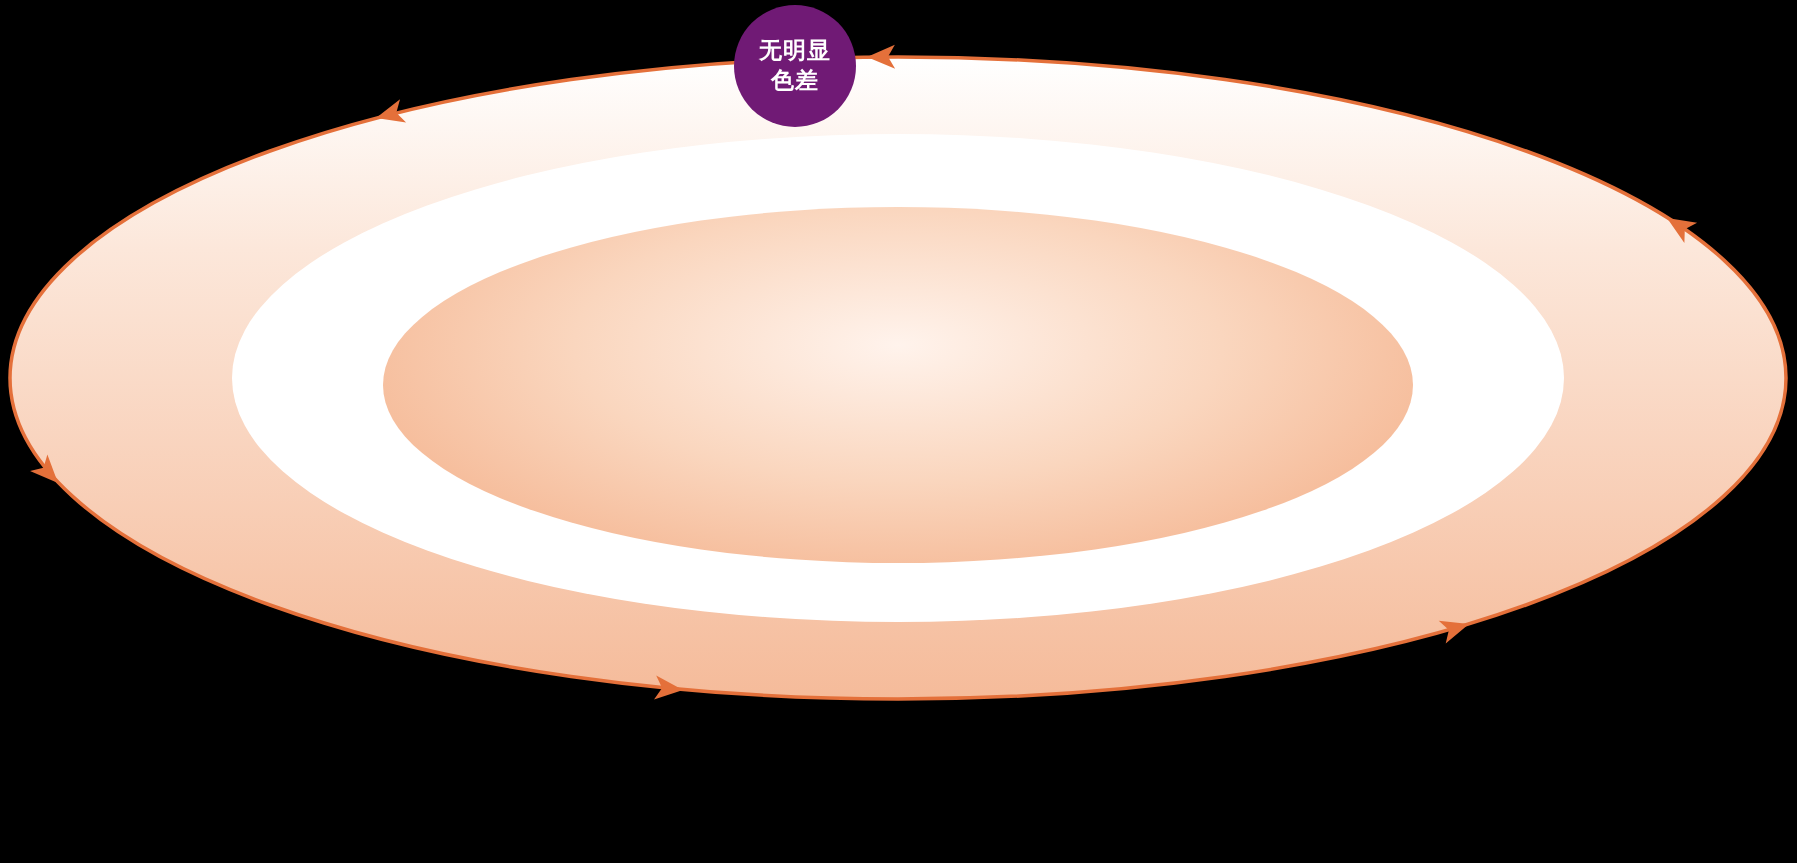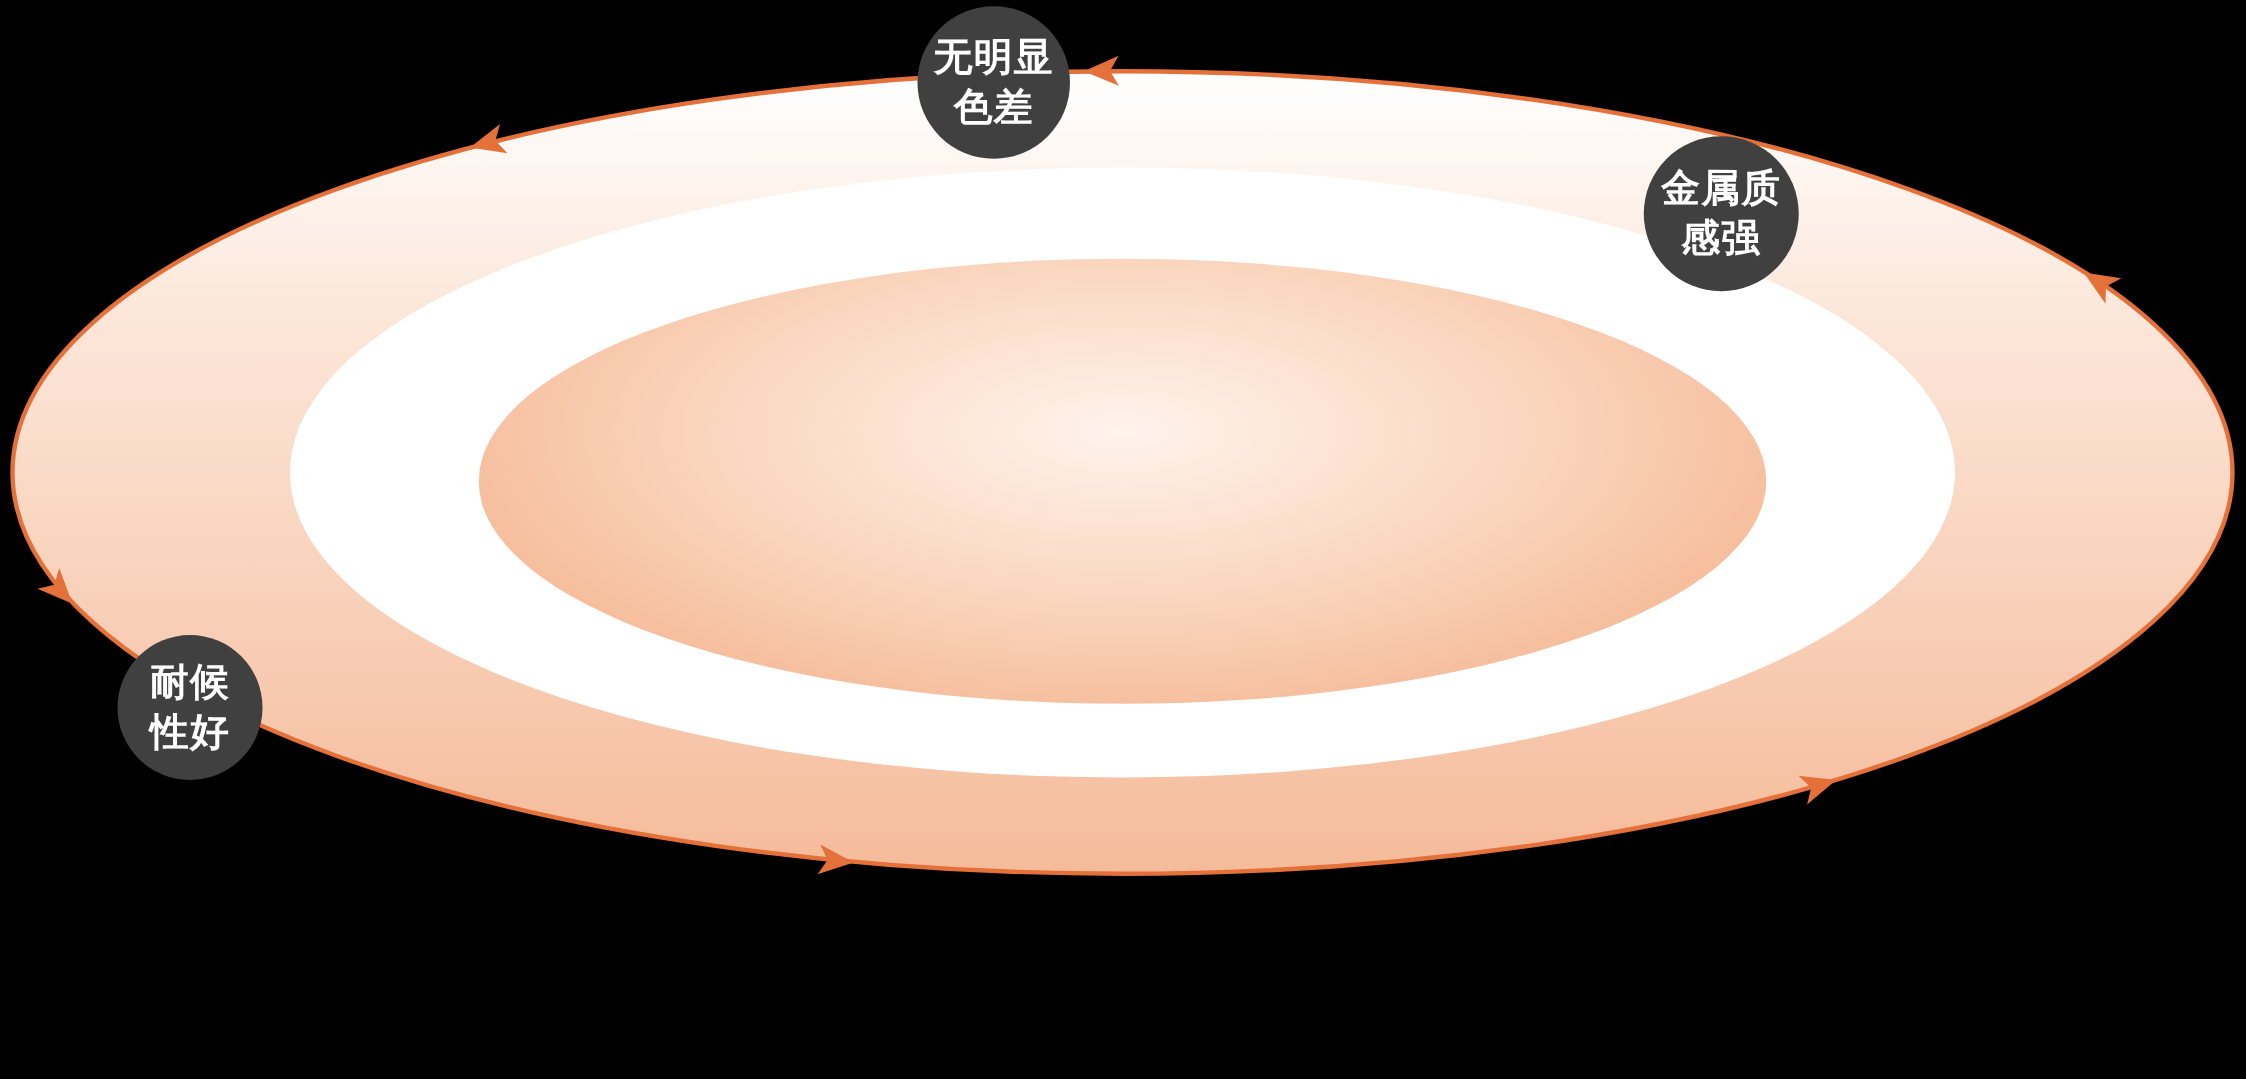--- a/index.html
+++ b/index.html
@@ -20,29 +20,29 @@
     position: absolute;
     left: 0;
     top: 0;
     width: 1797px;
     height: 863px;
     display: block;
   }
   .badge {
     position: absolute;
     border-radius: 50%;
-    background: #404040;
+    background: #701a75;
     color: #FFFFFF;
     display: flex;
     flex-direction: column;
     align-items: center;
     justify-content: center;
     text-align: center;
     font-weight: bold;
-    font-size: 31px;
+    font-size: 23px;
     line-height: 1.3;
     letter-spacing: 1px;
     box-sizing: border-box;
   }
   .badge .bl {
     display: block;
     white-space: nowrap;
   }
 </style>
 </head>
@@ -79,25 +79,17 @@
       <path d="M0 0 L-28 -12 L-21 0 L-28 12 Z" transform="translate(1667 218) rotate(-148)"></path>
     </g>
   </svg>
 
   <div class="badge" style="left:734px; top:5px; width:122px; height:122px;">
     <span class="bl">无明显</span>
     <span class="bl">色差</span>
   </div>
 
 
-  <div class="badge" style="left:94px; top:508px; width:116px; height:116px;">
-    <span class="bl">耐候</span>
-    <span class="bl">性好</span>
-  </div>
 
 
 
-  <div class="badge" style="left:1315px; top:109px; width:124px; height:124px;">
-    <span class="bl">金属质</span>
-    <span class="bl">感强</span>
-  </div>
 
 </div>
 
 </body></html>

